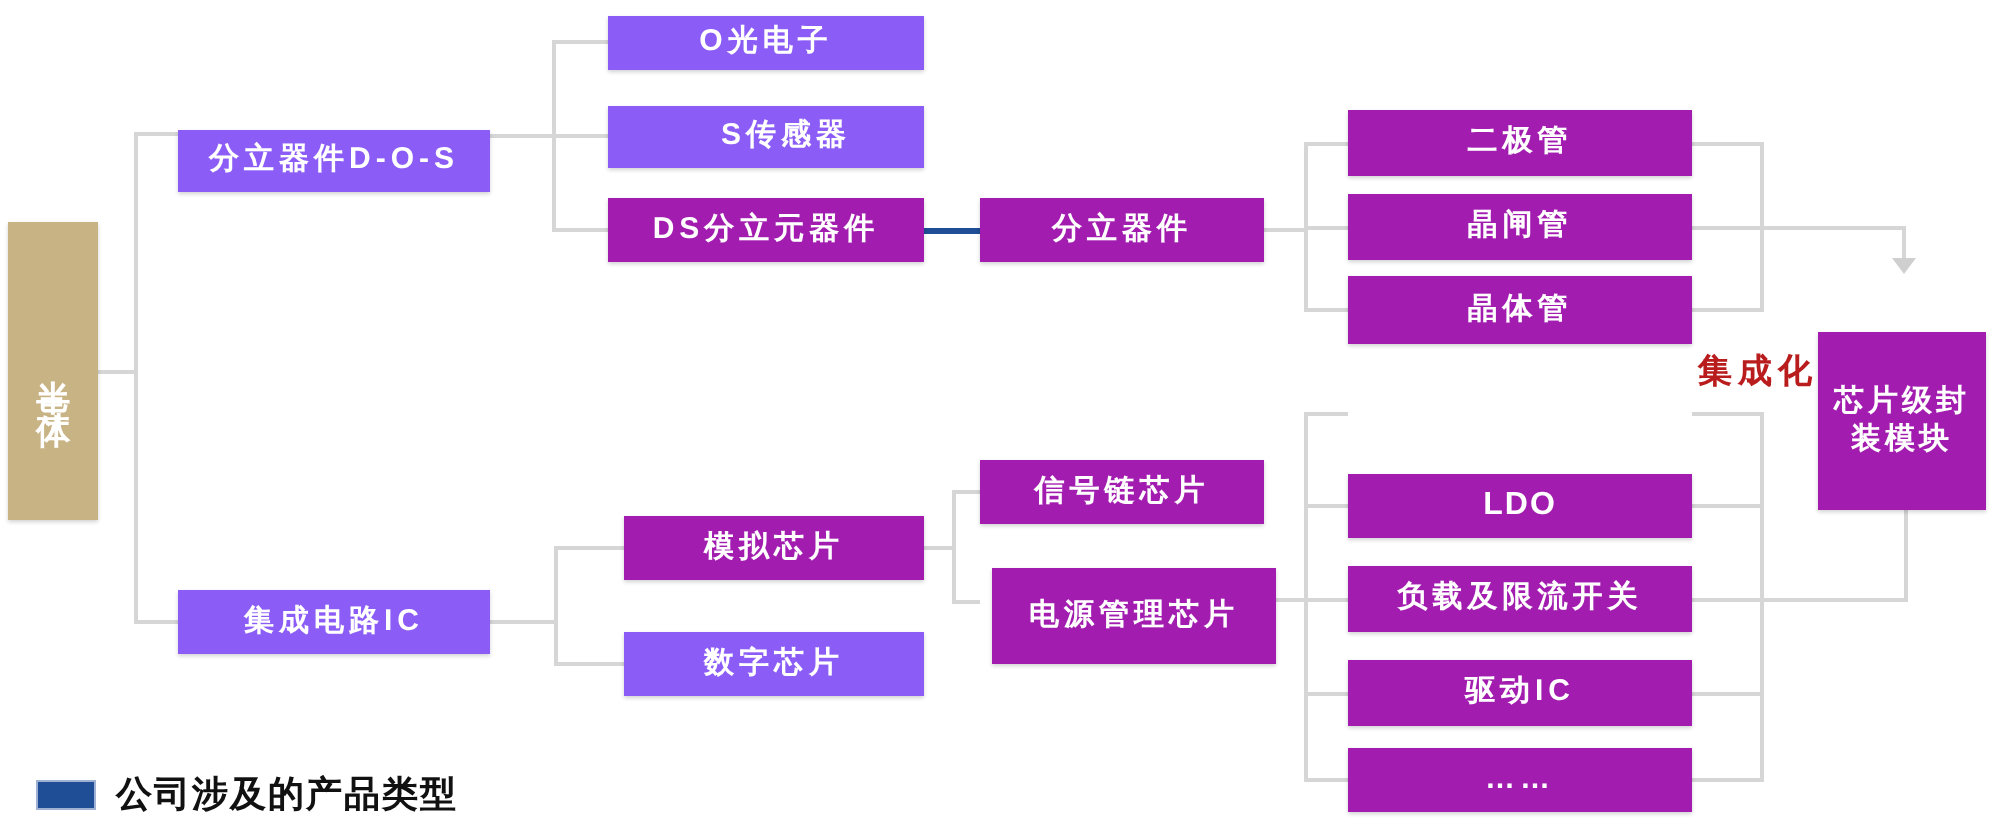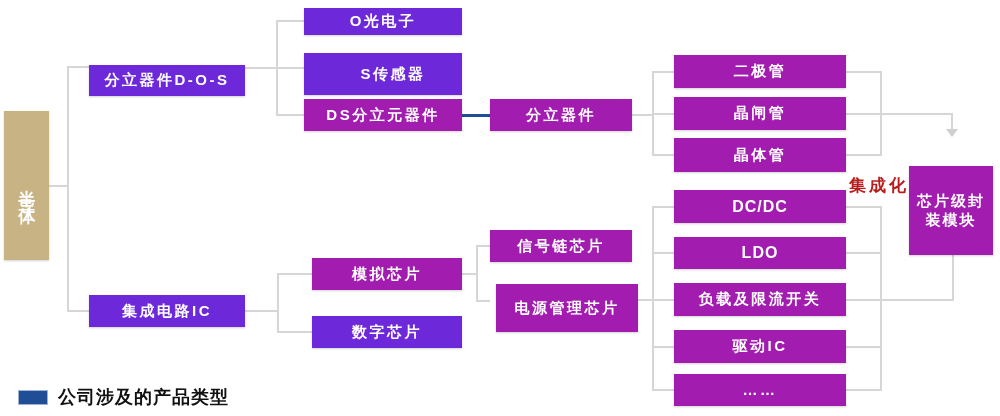--- a/index.html
+++ b/index.html
@@ -8,21 +8,21 @@
 
   .node{
     position:absolute;
     display:flex;align-items:center;justify-content:center;
     color:#ffffff;font-weight:bold;font-size:15px;letter-spacing:2.5px;
     text-align:center;line-height:1.25;
     box-shadow:0 1px 2px rgba(0,0,0,0.18);
     box-sizing:border-box;
   }
   .node.highlight{background:#a21caf;}
-  .node.muted{background:#6d28d9;}
+  .node.muted{background:#8b5cf6;}
   .node.root{
     background:#C8B384;
     writing-mode:vertical-rl;
     letter-spacing:9px;font-size:17px;font-weight:600;
     padding-top:8px;
   }
   .node.chip-pkg{font-size:15px;letter-spacing:2px;padding:4px 8px;}
 
   .hline,.vline{position:absolute;background:#D6D6D6;}
   .hline{height:2px;}
@@ -98,36 +98,35 @@
   <div class="hline" style="left:880px;top:299px;width:74px;"></div>
   <div class="vline" style="left:952px;top:237px;height:64px;"></div>
   <div class="arrow up" style="left:947px;top:229px;"></div>
 
   <div class="node root" style="left:4px;top:111px;width:45px;height:149px;">半导体</div>
 
   <div class="node muted" style="left:89px;top:65px;width:156px;height:31px;">分立器件D-O-S</div>
   <div class="node muted" style="left:89px;top:295px;width:156px;height:32px;">集成电路IC</div>
 
   <div class="node muted" style="left:304px;top:8px;width:158px;height:27px;">O光电子</div>
-  <div class="node muted" style="left:304px;top:53px;width:158px;height:42px;padding-left:20px;">S传感器</div>
+  <div class="node muted" style="left:304px;top:53px;width:158px;height:31px;padding-left:20px;">S传感器</div>
   <div class="node highlight" style="left:304px;top:99px;width:158px;height:32px;">DS分立元器件</div>
 
   <div class="node highlight" style="left:490px;top:99px;width:142px;height:32px;">分立器件</div>
 
   <div class="node highlight" style="left:312px;top:258px;width:150px;height:32px;">模拟芯片</div>
   <div class="node muted" style="left:312px;top:316px;width:150px;height:32px;">数字芯片</div>
 
   <div class="node highlight" style="left:490px;top:230px;width:142px;height:32px;">信号链芯片</div>
   <div class="node highlight" style="left:496px;top:284px;width:142px;height:48px;">电源管理芯片</div>
 
   <div class="node highlight" style="left:674px;top:55px;width:172px;height:33px;">二极管</div>
   <div class="node highlight" style="left:674px;top:97px;width:172px;height:33px;text-align:center;">晶闸管</div>
   <div class="node highlight" style="left:674px;top:138px;width:172px;height:34px;">晶体管</div>
 
-  <div class="node highlight" style="left:674px;top:190px;width:172px;height:33px;letter-spacing:1px;font-size:16px;">DC/DC</div>
   <div class="node highlight" style="left:674px;top:237px;width:172px;height:32px;letter-spacing:1px;font-size:16px;">LDO</div>
   <div class="node highlight" style="left:674px;top:283px;width:172px;height:33px;">负载及限流开关</div>
   <div class="node highlight" style="left:674px;top:330px;width:172px;height:33px;">驱动IC</div>
   <div class="node highlight" style="left:674px;top:374px;width:172px;height:32px;">……</div>
 
   <div class="node highlight chip-pkg" style="left:909px;top:138px;width:84px;height:89px;margin-top:28px;">芯片级封装模块</div>
 
   <div class="free-label" style="left:849px;top:174px;">集成化</div>
 
   <div class="legend">

